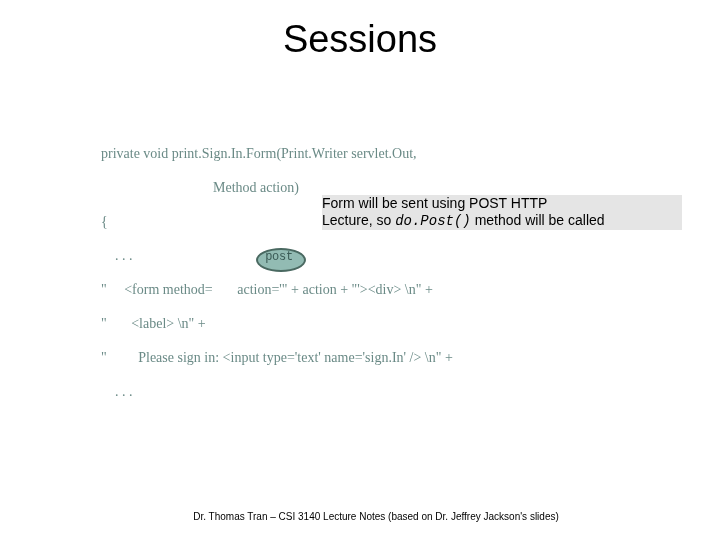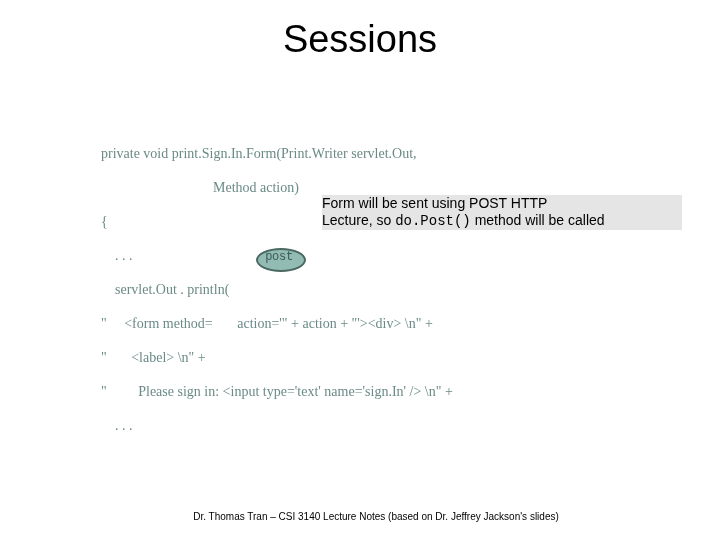--- a/index.html
+++ b/index.html
@@ -47,20 +47,21 @@
     left: 322px;
     width: 360px;
     font-family: Arial, Helvetica, sans-serif;
     font-size: 14px;
     line-height: 17px;
     color: #000;
     background: #e5e5e5;
   }
   .callout .mono {
     font-family: "Courier New", Courier, monospace;
+    font-style: italic;
   }
   .oval {
     position: absolute;
     top: 248px;
     left: 256px;
     width: 46px;
     height: 20px;
     border: 2px solid #2b4f46;
     background: #7fb0a6;
     border-radius: 50% / 50%;
@@ -94,21 +95,20 @@
 
 <div class="slide">
 
   <div class="title">Sessions</div>
 
   <div class="code-block">
 <span class="code-line">private void print.Sign.In.Form(Print.Writer servlet.Out,</span>
 <span class="code-line">                                Method action)</span>
 <span class="code-line">{</span>
 <span class="code-line">    . . .</span>
-<span class="code-line">    servlet.Out . println(</span>
 <span class="code-line">"     &lt;form method=       action='" + action + "'&gt;&lt;div&gt; \n" +</span>
 <span class="code-line">"       &lt;label&gt; \n" +</span>
 <span class="code-line">"         Please sign in: &lt;input type='text' name='sign.In' /&gt; \n" +</span>
 <span class="code-line">    . . .</span>
   </div>
 
   <div class="oval"></div>
   <div class="oval-text">post</div>
 
   <div class="callout">

